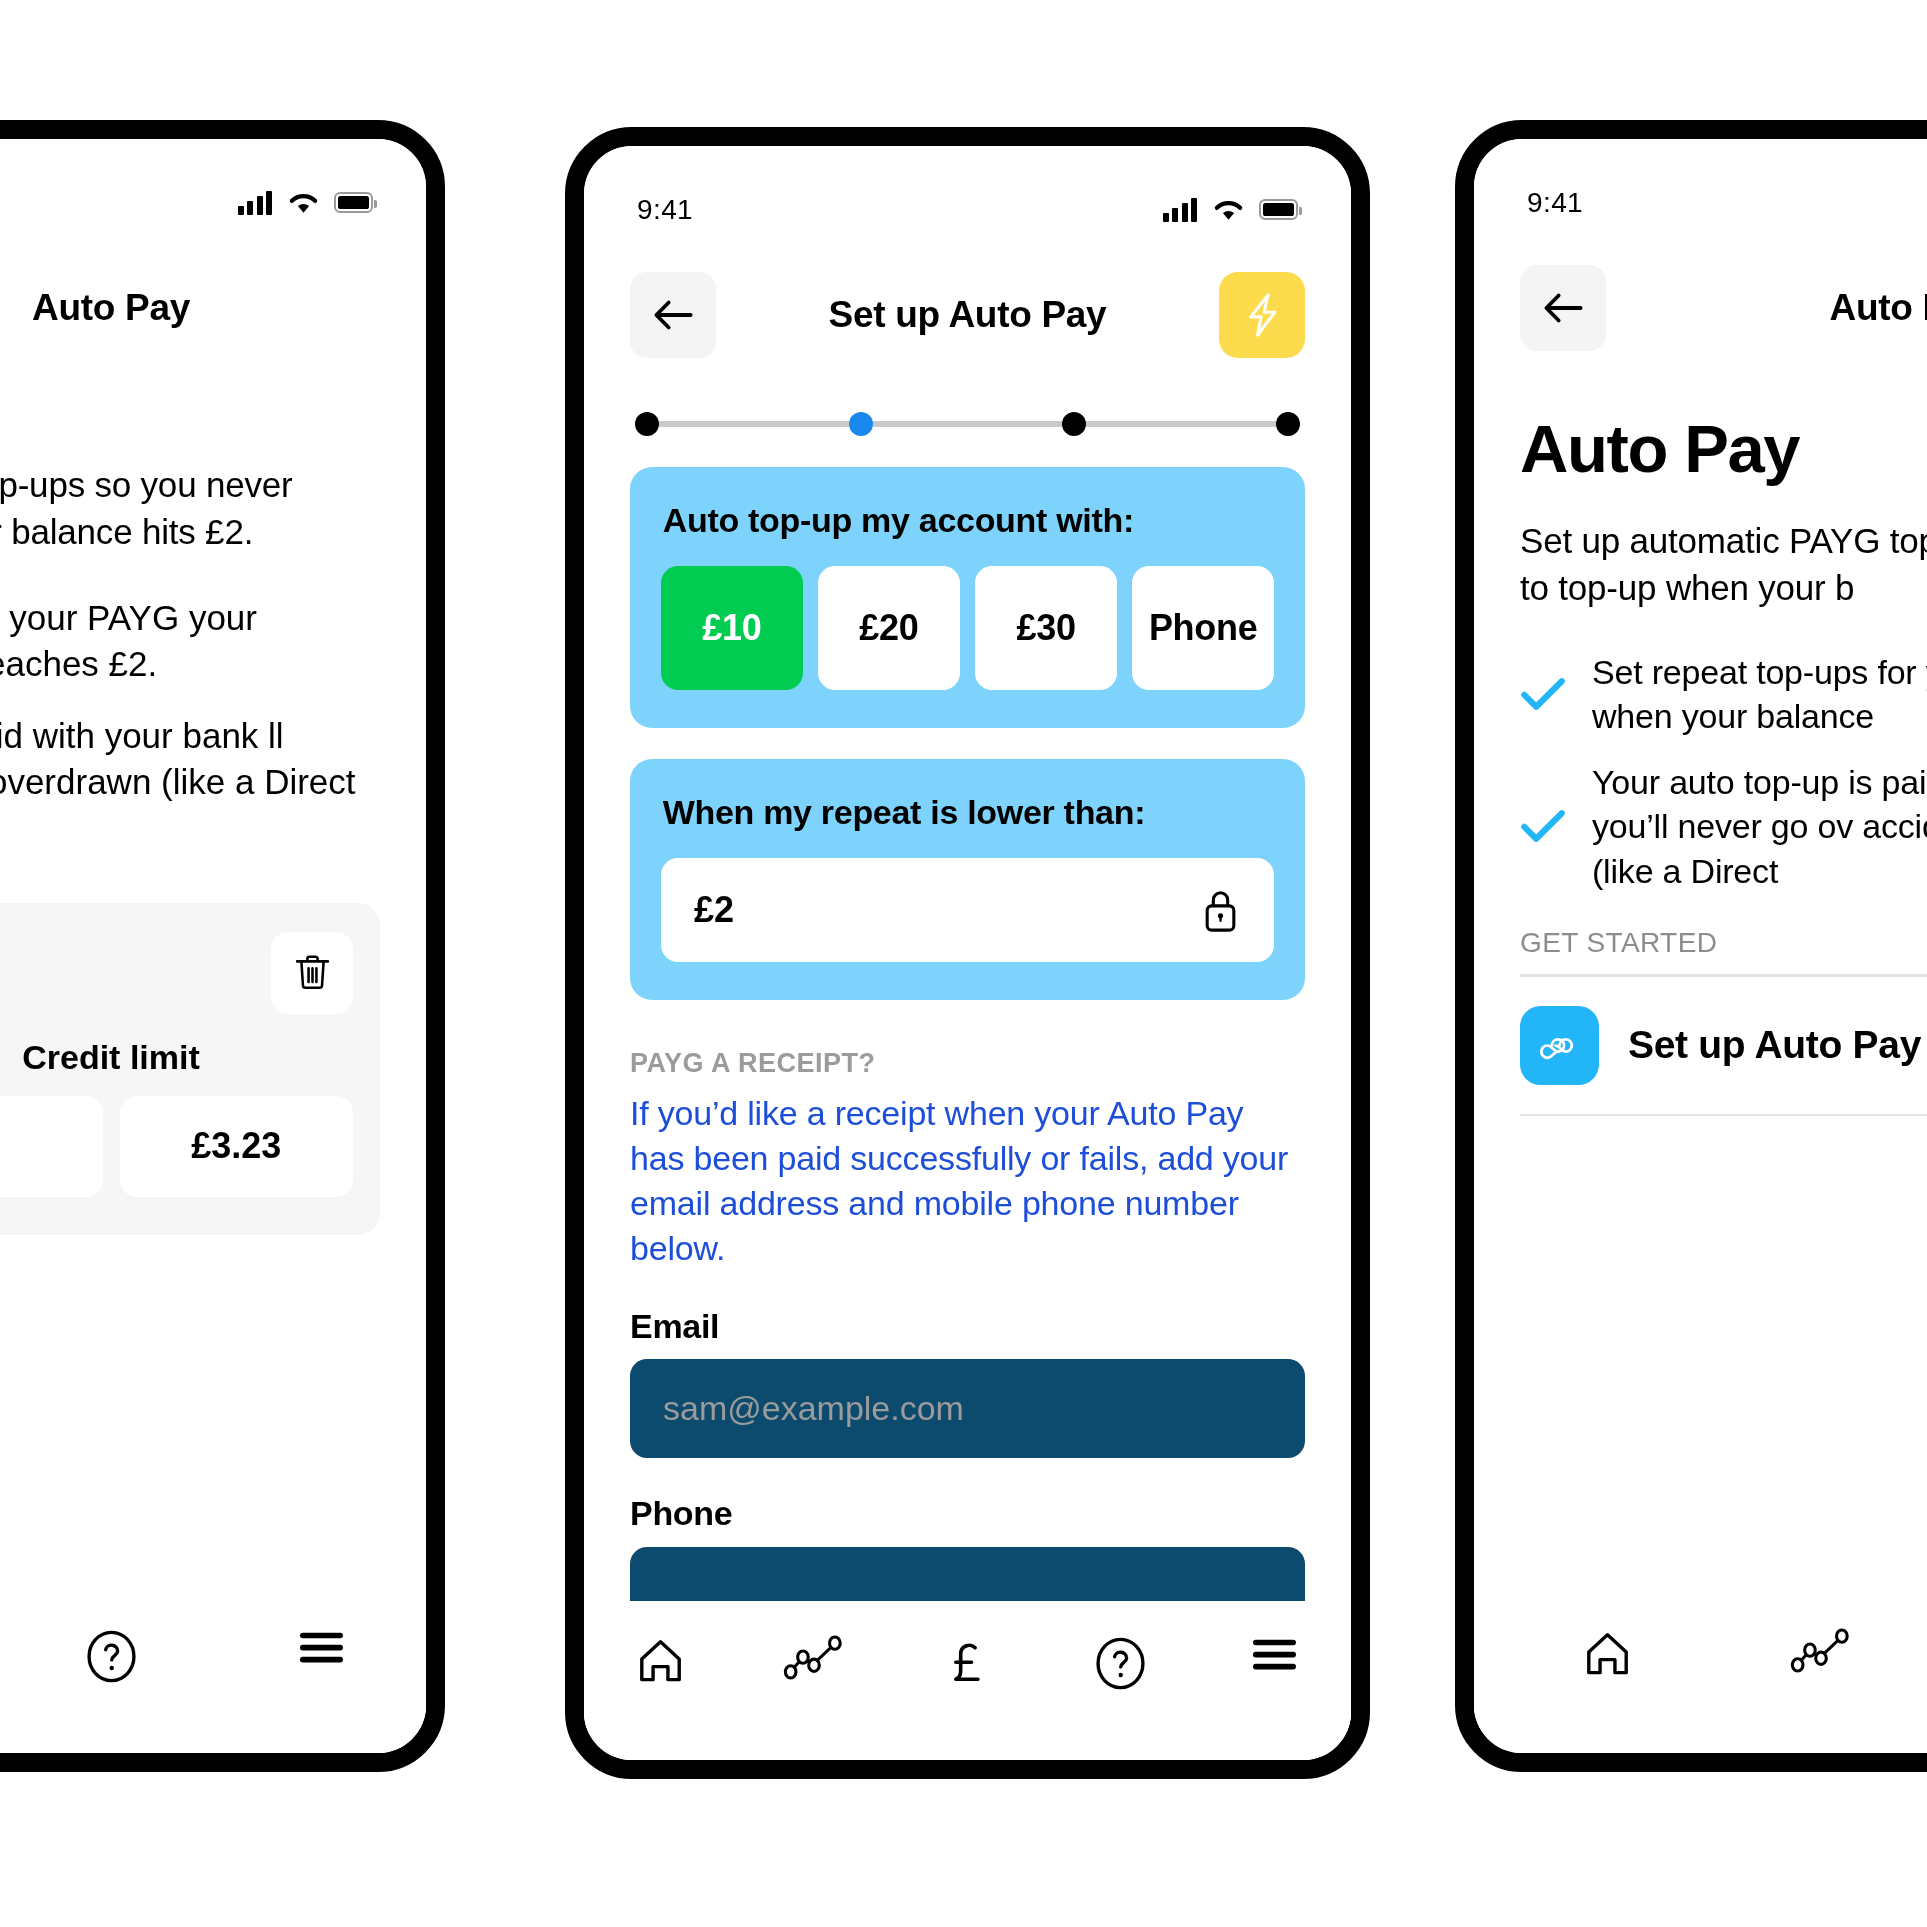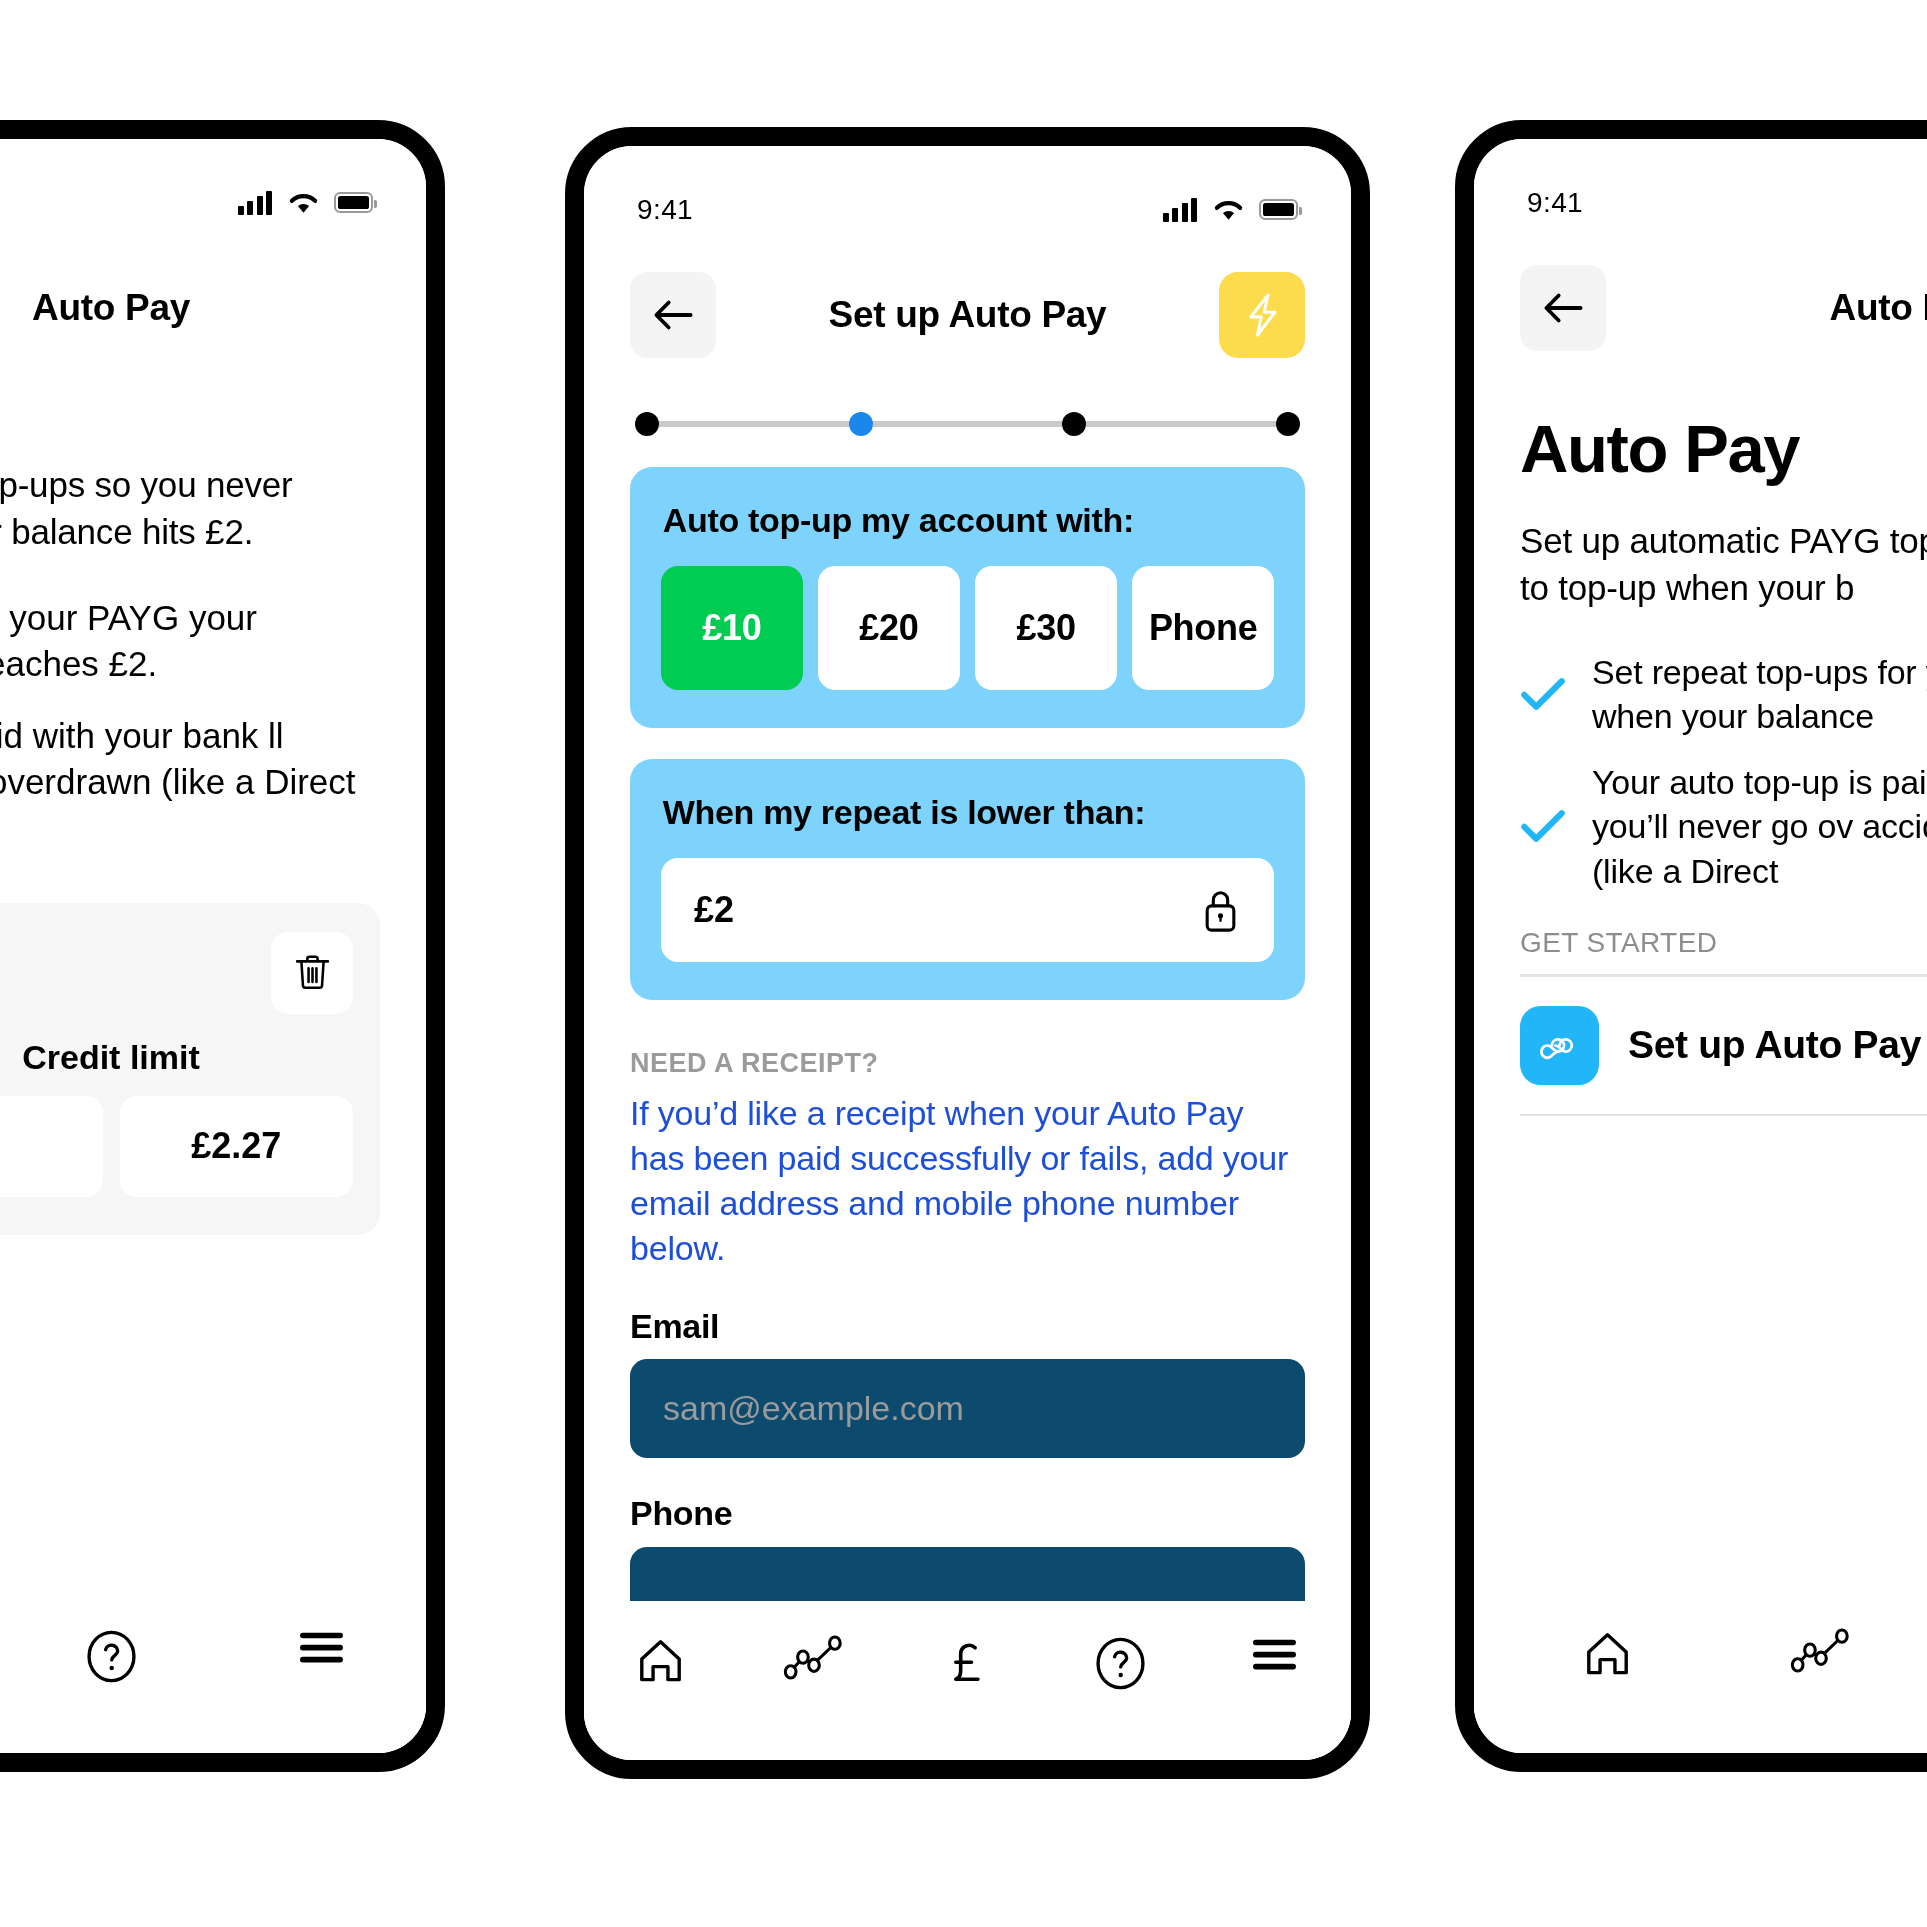--- a/index.html
+++ b/index.html
@@ -384,21 +384,21 @@
       <div style="display:flex">
         <div class="trash-btn">
           <svg width="41" height="43" viewBox="0 0 24 25">
             <path d="M3 6h18M9 6V4.5a1.2 1.2 0 0 1 1.2-1.2h3.6A1.2 1.2 0 0 1 15 4.5V6M5.5 6l.9 14a1.5 1.5 0 0 0 1.5 1.4h8.2a1.5 1.5 0 0 0 1.5-1.4L18.5 6M9.7 10v8M12 10v8M14.3 10v8" stroke="#000" stroke-width="1.5" fill="none" stroke-linecap="round" stroke-linejoin="round"></path>
           </svg>
         </div>
       </div>
       <div class="limit-label">Credit limit</div>
       <div class="limit-row">
         <div class="limit-box"></div>
-        <div class="limit-box">£2.27</div>
+        <div class="limit-box">£3.23</div>
       </div>
     </div>
 
     <div class="home-indicator" style="left:223px;width:171px;"></div>
 
     <div class="tabbar">
       <div class="tab">
         
       </div>
       <div class="tab">
@@ -487,21 +487,21 @@
             <rect x="4.2" y="11.6" width="15.6" height="14.2" rx="2.6" stroke="#000" stroke-width="1.8" fill="none"></rect>
             <path d="M7.8 11.6V8.1a4.2 4.2 0 0 1 8.4 0v3.5" stroke="#000" stroke-width="1.8" fill="none"></path>
             <circle cx="12" cy="17.4" r="1.5" fill="#000"></circle>
             <rect x="11.3" y="17.4" width="1.4" height="3.6" rx="0.7" fill="#000"></rect>
           </svg>
         </div>
       </div>
     </div>
 
     <div class="section">
-      <div class="eyebrow">NEED A RECEIPT?</div>
+      <div class="eyebrow">PAYG A RECEIPT?</div>
       <div class="para">If you’d like a receipt when your Auto Pay has been paid successfully or fails, add your email address and mobile phone number below.</div>
 
       <div class="field-label">Email</div>
       <div class="text-input">sam@example.com</div>
 
       <div class="field-label">Phone</div>
       <div class="text-input"></div>
     </div>
 
     <div class="home-indicator" style="left:221px;width:197px;"></div>

